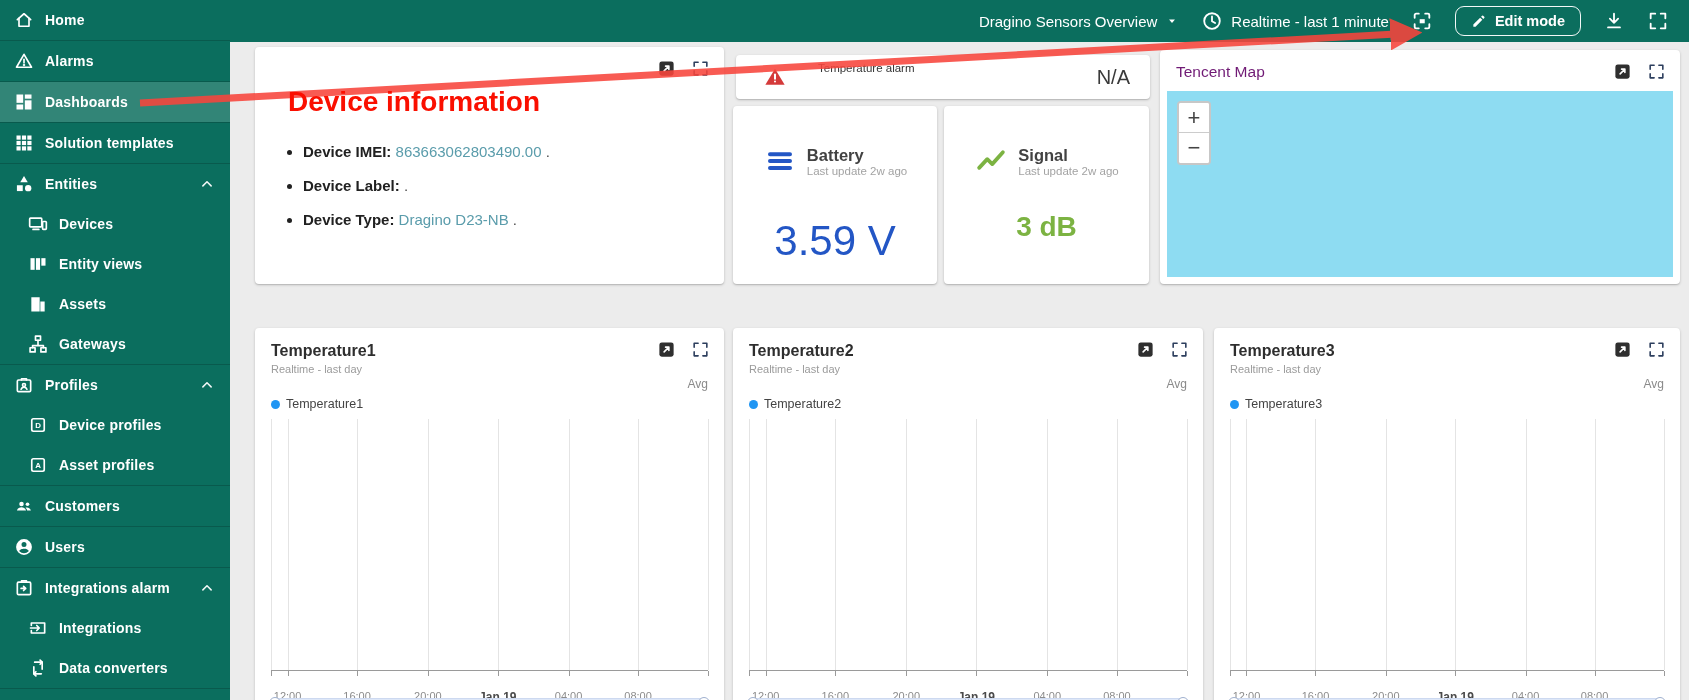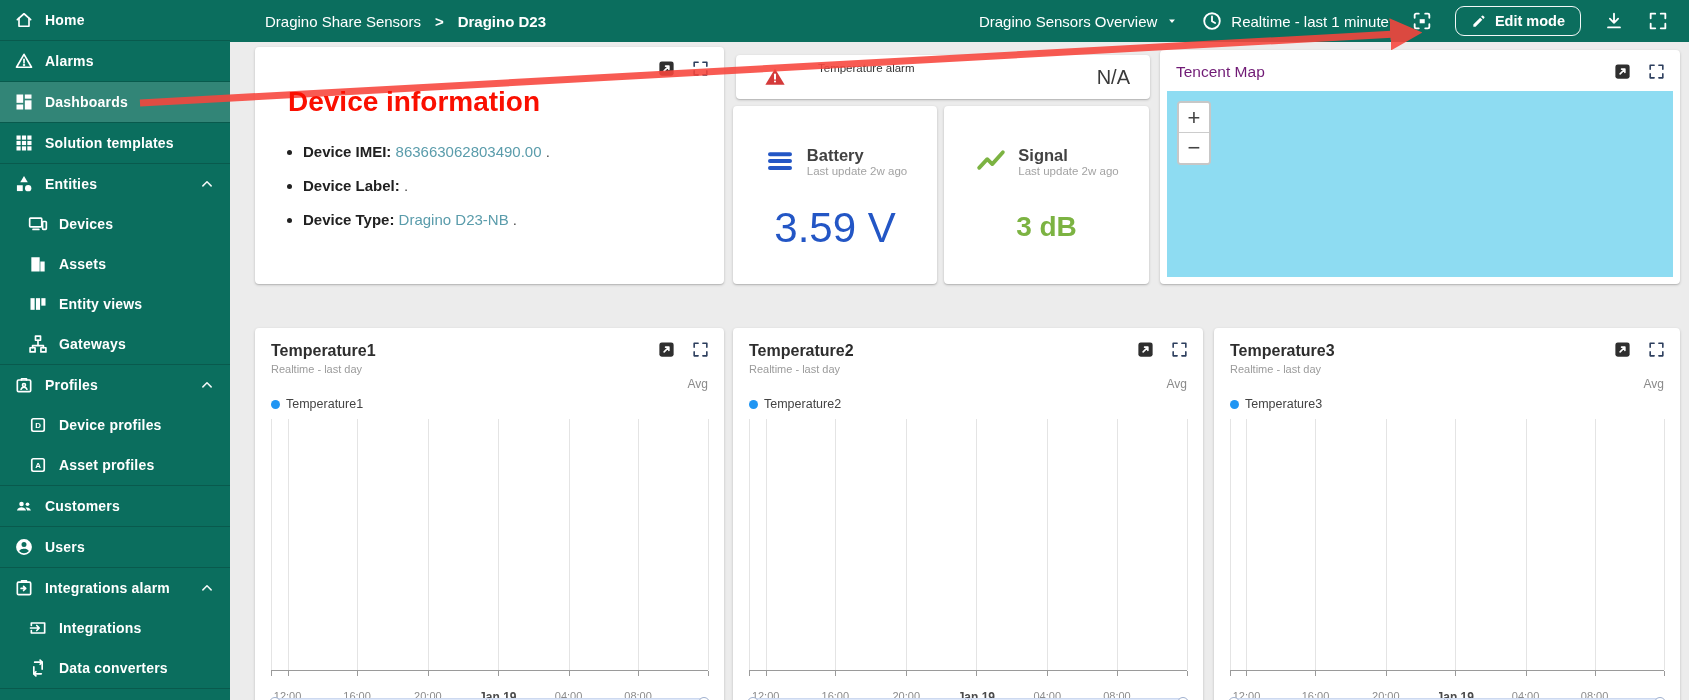--- a/index.html
+++ b/index.html
@@ -60,21 +60,21 @@
   #alarm-value { margin-left:auto; font-size:20px; font-weight:500; color:#3a3a3a; }
 
   
   .kpi-card { width:204px; height:178px; display:flex; flex-direction:column;
     align-items:center; padding-top:40px; }
   #battery-card { left:503px; top:64px; } #signal-card { left:714px; top:64px; width:205px; }
   .kpi-head { display:flex; align-items:center; gap:10px; }
   .kpi-ic { width:34px; height:30px; } .kpi-ic svg { width:34px; height:30px; }
   .kpi-title { font-size:16.5px; font-weight:700; color:#424242; line-height:1.15; }
   .kpi-sub { font-size:11.5px; color:#a3a3a3; }
-  .kpi-value { margin-top:27px; font-weight:500; }
+  .kpi-value { margin-top:40px; font-weight:500; }
   #battery-value { font-size:42px; color:var(--blue,#2356c5); }
   #signal-value { font-size:28px; font-weight:700; color:var(--lime,#7cb342); margin-top:34px; }
 
   
   #map-card { left:930px; top:8px; width:520px; height:234px; }
   #map-title { font-size:15.5px; font-weight:500; color:#701a75; padding:13px 16px 0; }
   #map-body { position:absolute; left:7px; right:7px; top:41px; bottom:7px;
     background:var(--water,#8edcf2); overflow:hidden; }
   #zoom-ctl { position:absolute; left:10px; top:10px; width:34px;
     border:2px solid rgba(0,0,0,.22); border-radius:4px; overflow:hidden; background:#fff; }
@@ -197,38 +197,38 @@
           <path d="M6 18.5h7"></path>
           <rect x="17.5" y="9" width="4.5" height="9.5" rx="1"></rect>
         </svg>
       </span>
       <span class="sb-label">Devices</span>
     </div>
     <div class="sb-item sub">
       <span class="sb-icon">
         <svg viewBox="0 0 24 24" fill="none" stroke="currentColor" stroke-width="2" stroke-linecap="round" stroke-linejoin="round">
           <g fill="currentColor" stroke="none">
-            <path d="M4 21V4h10v17H4zm3-13.8h1.7v1.7H7V7.2zm3.3 0H12v1.7h-1.7V7.2zM7 10.6h1.7v1.7H7v-1.7zm3.3 0H12v1.7h-1.7v-1.7zM7 14h1.7v1.7H7V14zm3.3 0H12v1.7h-1.7V14z"></path>
-            <path d="M14.8 9H20v12h-5.2z"></path>
-          </g>
-        </svg>
-      </span>
-      <span class="sb-label">Assets</span>
-    </div>
-    <div class="sb-item sub">
-      <span class="sb-icon">
-        <svg viewBox="0 0 24 24" fill="none" stroke="currentColor" stroke-width="2" stroke-linecap="round" stroke-linejoin="round">
-          <g fill="currentColor" stroke="none">
             <rect x="3" y="5" width="5" height="14"></rect>
             <rect x="9.5" y="5" width="5" height="14"></rect>
             <rect x="16" y="5" width="5" height="9"></rect>
           </g>
         </svg>
       </span>
       <span class="sb-label">Entity views</span>
+    </div>
+    <div class="sb-item sub">
+      <span class="sb-icon">
+        <svg viewBox="0 0 24 24" fill="none" stroke="currentColor" stroke-width="2" stroke-linecap="round" stroke-linejoin="round">
+          <g fill="currentColor" stroke="none">
+            <path d="M4 21V4h10v17H4zm3-13.8h1.7v1.7H7V7.2zm3.3 0H12v1.7h-1.7V7.2zM7 10.6h1.7v1.7H7v-1.7zm3.3 0H12v1.7h-1.7v-1.7zM7 14h1.7v1.7H7V14zm3.3 0H12v1.7h-1.7V14z"></path>
+            <path d="M14.8 9H20v12h-5.2z"></path>
+          </g>
+        </svg>
+      </span>
+      <span class="sb-label">Assets</span>
     </div>
     <div class="sb-item sub">
       <span class="sb-icon">
         <svg viewBox="0 0 24 24" fill="none" stroke="currentColor" stroke-width="2" stroke-linecap="round" stroke-linejoin="round">
           <rect x="9" y="2.5" width="6" height="5"></rect>
           <rect x="2.5" y="16.5" width="6" height="5"></rect>
           <rect x="15.5" y="16.5" width="6" height="5"></rect>
           <path d="M12 7.5V12M5.5 16.5V14h13v2.5M12 12v2"></path>
         </svg>
       </span>
@@ -323,23 +323,20 @@
           <path d="M16 19H7v-8.5"></path>
           <path d="M9.5 21.5 7 19l2.5-2.5"></path>
         </svg>
       </span>
       <span class="sb-label">Data converters</span>
     </div>
     <div class="sb-divider"></div>
   </nav>
 
 <header id="header">
-  <div class="crumb">
-    <span>Dragino Share Sensors</span><span class="sep">&gt;</span><b>Dragino D23</b>
-  </div>
   <div id="header-right">
     <div class="hd-item">
       <span>Dragino Sensors Overview</span>
       <span class="caret">
           <svg viewBox="0 0 24 24" fill="none" stroke="currentColor" stroke-width="2" stroke-linecap="round" stroke-linejoin="round">
             <path d="M7 9.5h10l-5 6z" fill="currentColor" stroke="none"></path>
           </svg>
         </span>
     </div>
     <div class="hd-item">

